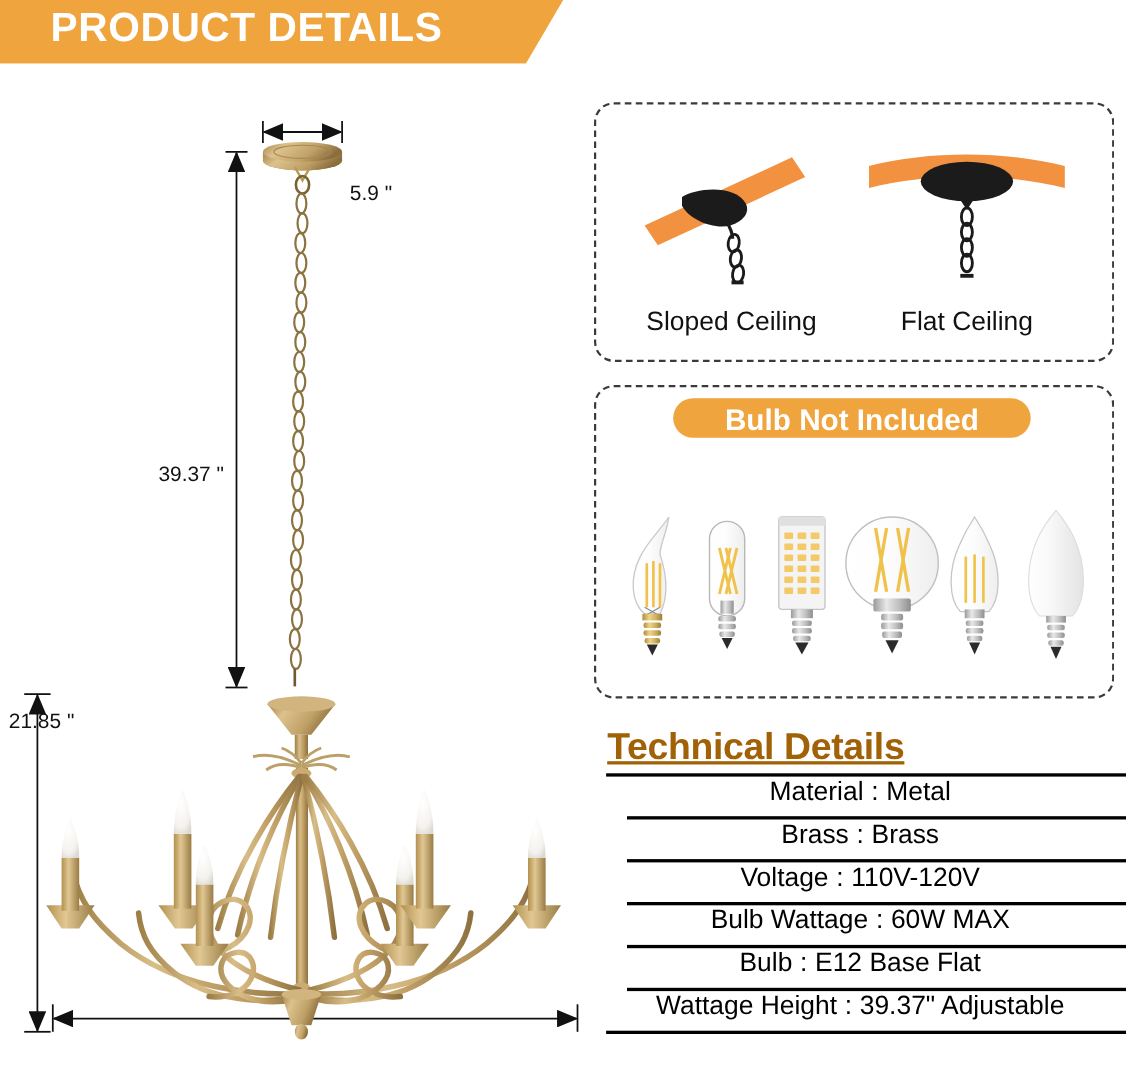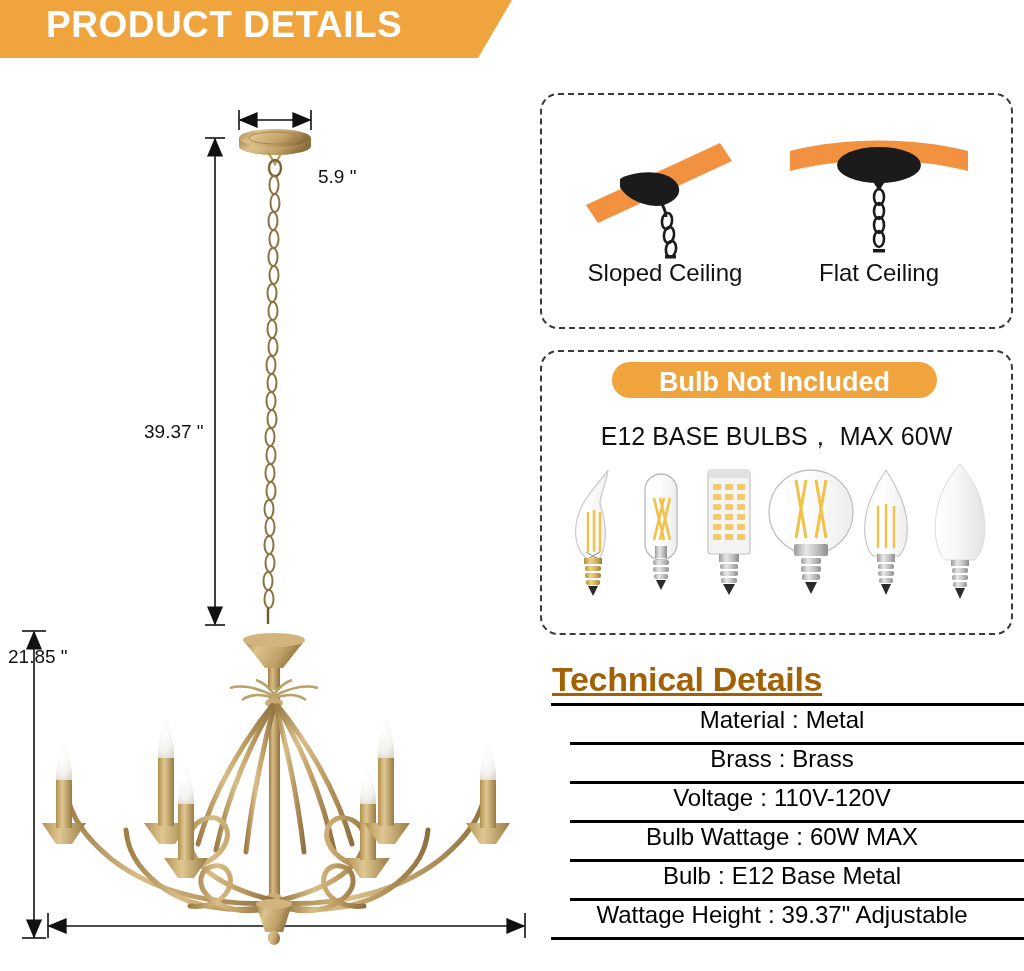--- a/index.html
+++ b/index.html
@@ -78,21 +78,21 @@
   }
   #ceiling-item-sloped { left: 18px; }
   #ceiling-item-flat   { left: 232px; }
   .ceiling-art {
     height: 150px;
     display: block;
   }
   .ceiling-label {
     font-size: 24px;
     color: #111111;
-    margin-top: 0;
+    margin-top: 20px;
   }
 
   #bulb-panel {
     position: absolute;
     left: 540px;
     top: 350px;
     width: 473px;
     height: 285px;
     border: 2px dashed #3a3a3a;
     border-radius: 18px;
@@ -395,21 +395,20 @@
         <ellipse cx="105" cy="130" rx="5" ry="8"></ellipse>
       </g>
       <rect x="99" y="140" width="12" height="3.5" fill="#1b1b1b"></rect>
     </svg>
     <div class="ceiling-label">Flat Ceiling</div>
   </div>
 </div>
 
 <div id="bulb-panel">
   <div id="bulb-badge">Bulb Not Included</div>
-  <div id="bulb-spec">E12 BASE BULBS， MAX 60W</div>
 
   <div id="bulb-row">
     <svg width="445" height="160" viewBox="0 0 445 160" xmlns="http://www.w3.org/2000/svg">
       <defs>
         <linearGradient id="glassG" x1="0" y1="0" x2="1" y2="0">
           <stop offset="0%" stop-color="#ffffff"></stop>
           <stop offset="45%" stop-color="#fdfdfd"></stop>
           <stop offset="100%" stop-color="#eeeeee"></stop>
         </linearGradient>
         <linearGradient id="baseG" x1="0" y1="0" x2="1" y2="0">
@@ -568,21 +567,21 @@
   <div class="tech-row">
     <span class="tech-label">Bulb Wattage</span>
     <span class="tech-sep">:</span>
     <span class="tech-value">60W MAX</span>
   </div>
   <div class="tech-rule"></div>
 
   <div class="tech-row">
     <span class="tech-label">Bulb</span>
     <span class="tech-sep">:</span>
-    <span class="tech-value">E12 Base Metal</span>
+    <span class="tech-value">E12 Base Flat</span>
   </div>
   <div class="tech-rule"></div>
 
   <div class="tech-row">
     <span class="tech-label">Wattage Height</span>
     <span class="tech-sep">:</span>
     <span class="tech-value">39.37" Adjustable</span>
   </div>
   <div class="tech-rule last"></div>
 </div>

